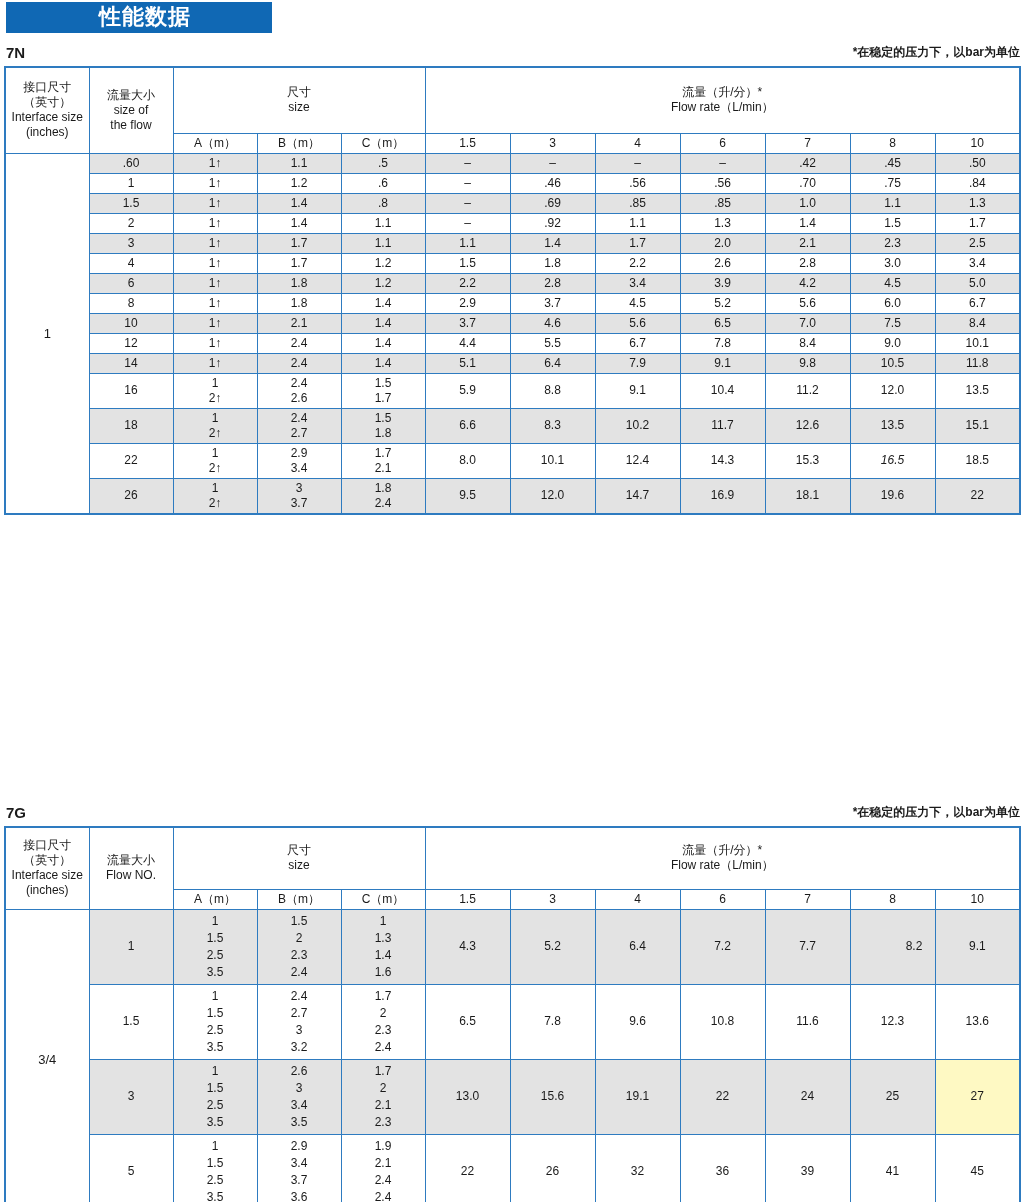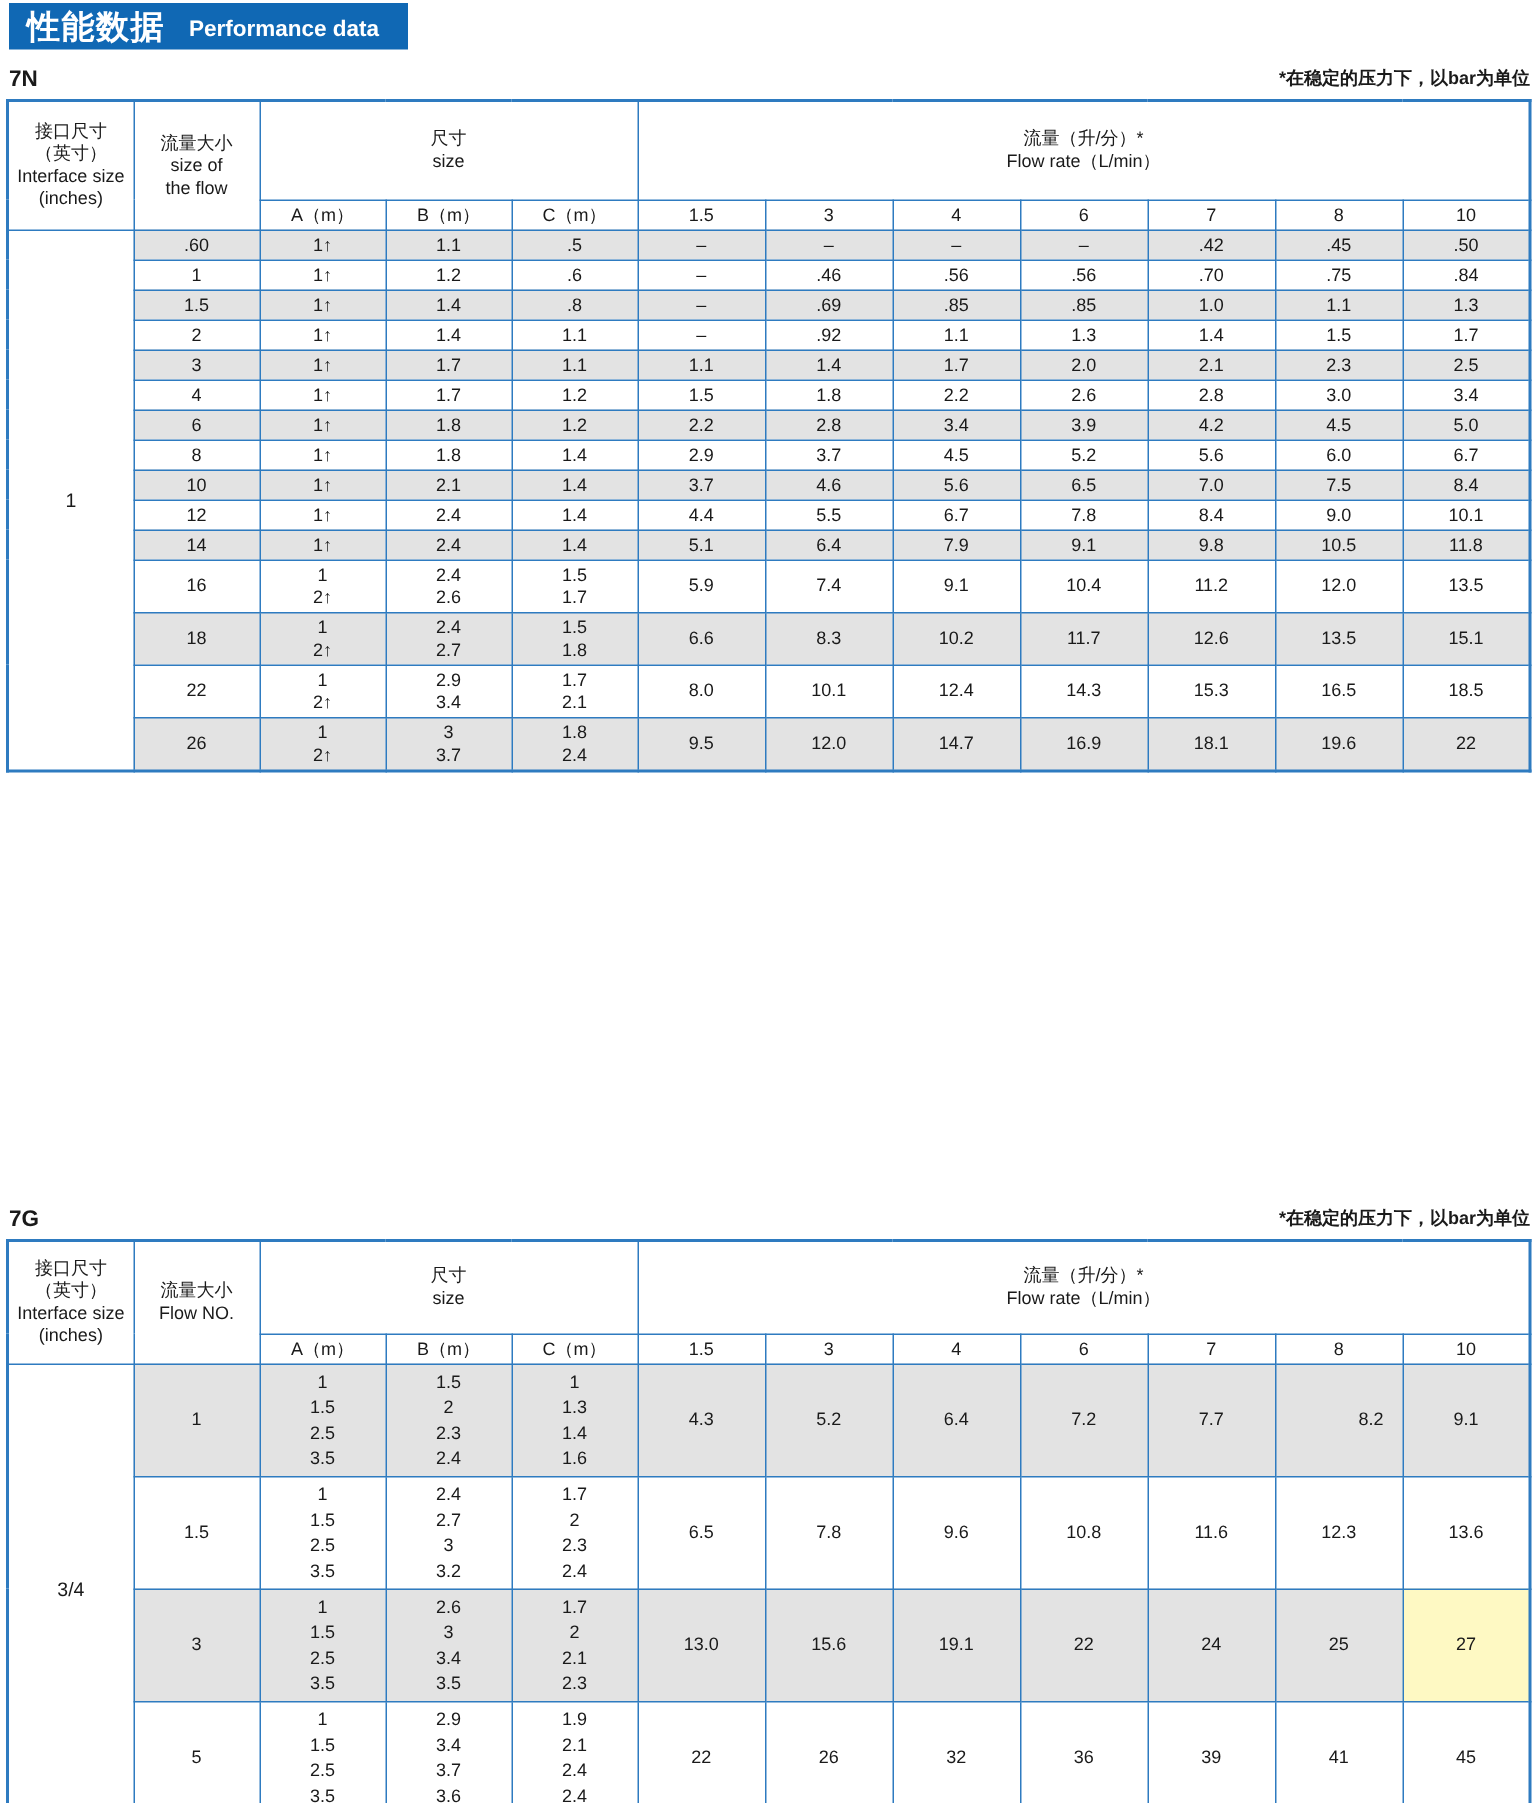--- a/index.html
+++ b/index.html
@@ -1,21 +1,21 @@
 <!DOCTYPE html>
 <html><head>
 <meta charset="utf-8">
 <style>
   * { margin:0; padding:0; box-sizing:border-box; }
   body { background:#fff; font-family:"Liberation Sans","DejaVu Sans",sans-serif; color:#1a1a1a; }
   .page { position:relative; width:1022px; height:1202px; background:#fff; overflow:hidden; }
 
   .banner {
     position:absolute; left:6px; top:2px; width:266px; height:31px;
-    display:flex; align-items:center; padding-left:12px;
+    display:flex; align-items:center; padding-left:12px;flex-direction:column;
   }
   .banner-zh { font-size:22px; font-weight:bold; color:#fff; letter-spacing:1px; }
   .banner-en { font-size:15px; font-weight:bold; color:#fff; margin-left:16px; padding-top:3px; }
 
   .tbl-section { position:absolute; left:4px; width:1016px; }
   .s7n { top:44px; }
   .s7g { top:804px; }
 
   .tbl-caption { display:flex; justify-content:space-between; align-items:flex-end; margin:0 0 5px 2px; }
   .tbl-label { font-size:15px; font-weight:bold; }
@@ -244,21 +244,21 @@
           </tr>
           <tr>
             <td class="pre" style="border-color: rgb(46, 123, 192);">16</td>
             <td class="pre" style="border-color: rgb(46, 123, 192);">1
 2↑</td>
             <td class="pre" style="border-color: rgb(46, 123, 192);">2.4
 2.6</td>
             <td class="pre" style="border-color: rgb(46, 123, 192);">1.5
 1.7</td>
             <td style="border-color: rgb(46, 123, 192);">5.9</td>
-            <td style="border-color: rgb(46, 123, 192);">7.4</td>
+            <td style="border-color: rgb(46, 123, 192);">8.8</td>
             <td style="border-color: rgb(46, 123, 192);">9.1</td>
             <td style="border-color: rgb(46, 123, 192);">10.4</td>
             <td style="border-color: rgb(46, 123, 192);">11.2</td>
             <td style="border-color: rgb(46, 123, 192);">12.0</td>
             <td style="border-color: rgb(46, 123, 192);">13.5</td>
           </tr>
           <tr class="shade">
             <td class="pre" style="border-color: rgb(46, 123, 192); background: rgb(227, 227, 227);">18</td>
             <td class="pre" style="border-color: rgb(46, 123, 192); background: rgb(227, 227, 227);">1
 2↑</td>
@@ -280,21 +280,21 @@
 2↑</td>
             <td class="pre" style="border-color: rgb(46, 123, 192);">2.9
 3.4</td>
             <td class="pre" style="border-color: rgb(46, 123, 192);">1.7
 2.1</td>
             <td style="border-color: rgb(46, 123, 192);">8.0</td>
             <td style="border-color: rgb(46, 123, 192);">10.1</td>
             <td style="border-color: rgb(46, 123, 192);">12.4</td>
             <td style="border-color: rgb(46, 123, 192);">14.3</td>
             <td style="border-color: rgb(46, 123, 192);">15.3</td>
-            <td style="border-color: rgb(46, 123, 192);">16.5</td>
+            <td style="border-color: rgb(46, 123, 192); font-style: italic;">16.5</td>
             <td style="border-color: rgb(46, 123, 192);">18.5</td>
           </tr>
           <tr class="shade">
             <td class="pre" style="border-color: rgb(46, 123, 192); background: rgb(227, 227, 227);">26</td>
             <td class="pre" style="border-color: rgb(46, 123, 192); background: rgb(227, 227, 227);">1
 2↑</td>
             <td class="pre" style="border-color: rgb(46, 123, 192); background: rgb(227, 227, 227);">3
 3.7</td>
             <td class="pre" style="border-color: rgb(46, 123, 192); background: rgb(227, 227, 227);">1.8
 2.4</td>

